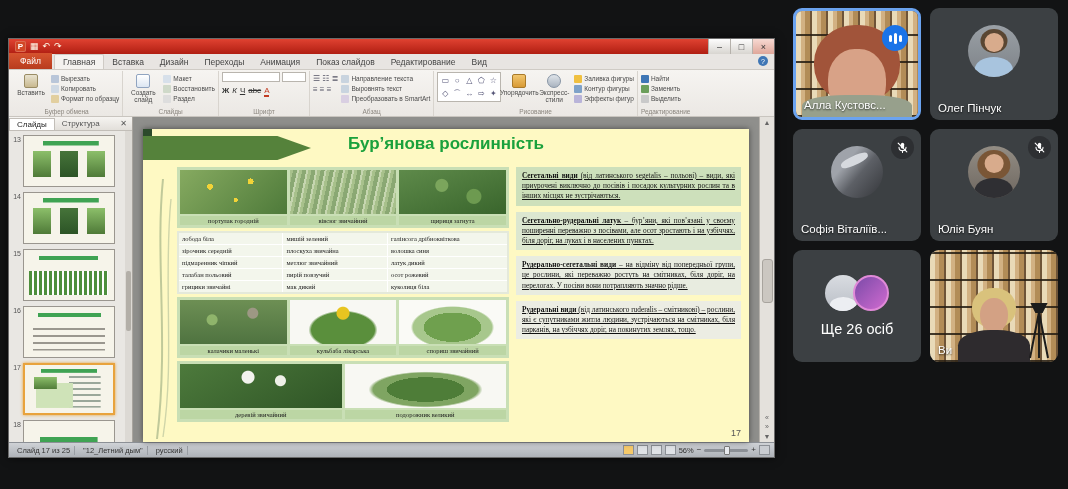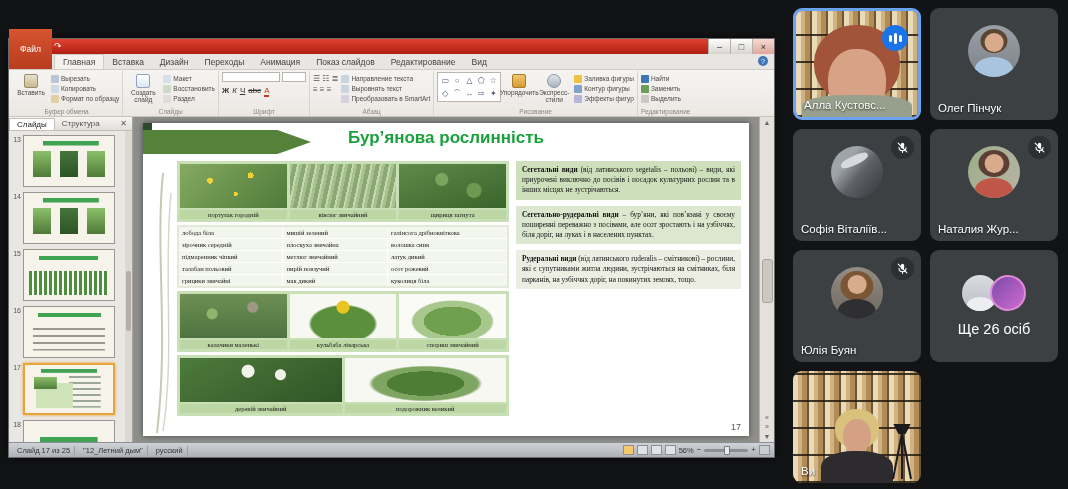--- a/index.html
+++ b/index.html
@@ -23,21 +23,21 @@
                 font-size:8.5px; pointer-events:none; }
   .winbtns { margin-left:auto; display:flex; height:100%; }
   .winbtns .wbtn { width:22px; height:100%; display:flex; align-items:center; justify-content:center;
                    font-size:9px; color:#333; background:linear-gradient(#fdfdfd,#d8d5d0);
                    border-left:1px solid #b5b1ab; }
   .winbtns .wbtn.close { background:linear-gradient(#f7d9d2,#dfa79a); }
 
   .ribbon-tabs { height:16px; background:#e8e5e2; display:flex; align-items:flex-end;
                  border-bottom:1px solid #cfcbc5; position:relative; }
   .rtab { font-size:8.5px; color:#444; padding:2px 8px 2px; }
-  .rtab.file { background:linear-gradient(#d6542f,#b83c1e); color:#fff; padding:20px 11px;
+  .rtab.file { background:linear-gradient(#d6542f,#b83c1e); color:#fff; padding:8px 11px;
                margin-right:2px; height:100%; display:flex; align-items:center; }
   .rtab.active { background:#f4f2ef; border:1px solid #cfcbc5; border-bottom:none;
                  border-radius:2px 2px 0 0; }
   .help-circle { position:absolute; right:6px; top:2px; width:10px; height:10px; border-radius:50%;
                  background:#3f76b5; color:#fff; font-size:7px; display:flex; align-items:center;
                  justify-content:center; }
 
   .ribbon-body { height:47px; background:linear-gradient(#f6f4f1,#ebe8e4); display:flex;
                  border-bottom:1px solid #c9c5bf; padding:1px 2px 0; }
   .rgroup { display:flex; flex-direction:column; border-right:1px solid #d8d4ce; padding:1px 3px 0; }
@@ -104,23 +104,23 @@
   .slide-area { flex:1; position:relative; background:#8f8f8c; padding:6px 10px; min-width:0; }
   .v-scroll { width:15px; background:#e4e1dc; border-left:1px solid #b5b1ab; display:flex;
               flex-direction:column; align-items:center; font-size:7px; color:#666; }
   .v-scroll .arr { padding:2px 0; }
   .v-scroll .track { flex:1; width:100%; position:relative; }
   .v-scroll .vthumb { position:absolute; top:46%; left:2px; width:11px; height:44px;
                       background:#cbc7c1; border:1px solid #a8a49e; border-radius:3px; }
   .v-scroll .chev { padding:1px 0; }
 
   
-  .slide { position:relative; width:100%; height:100%; background:#ffffff;
+  .slide { position:relative; width:100%; height:100%; background:#fef9c3;
            box-shadow:0 0 6px rgba(0,0,0,.5); overflow:hidden;
-           font-family:"Liberation Serif", serif; }
+           font-family:"Liberation Serif", serif;margin-top:6px; }
   .deco-stems { position:absolute; left:6px; top:50px; opacity:.55; }
   .slide-title-band { position:relative; height:34px; }
   .title-arrow { position:absolute; left:0; top:7px; width:168px; height:24px; background:#55823b;
                  clip-path:polygon(0 0,80% 0,100% 50%,80% 100%,0 100%); }
   .title-corner { position:absolute; left:0; top:0; width:9px; height:13px; background:#2c4a2b; }
   .slide-title { position:absolute; left:0; right:0; top:5px; text-align:center; color:#1aa13c;
                  font-family:"Liberation Sans", sans-serif; font-weight:bold; font-size:17px; }
   .slide-body { position:absolute; left:34px; right:8px; top:38px; bottom:14px; display:flex; gap:7px; }
   .weed-left { width:332px; display:flex; flex-direction:column; gap:3px; }
   .photo-band { background:#c9dfb5; padding:3px; display:flex; gap:3px; }
@@ -144,21 +144,21 @@
                linear-gradient(#6d8f54,#4f7340); }
   .ph-dandelion { background:radial-gradient(circle at 50% 30%,#e8c520 0 6px,transparent 7px),
                   radial-gradient(ellipse at 50% 68%,#5a8f3c 0 42%,transparent 46%), #f8f8f3; }
   .ph-knotgrass { background:radial-gradient(ellipse at 50% 62%,#6fa04e 0 38%,#a7c78c 38% 52%,transparent 55%), #fafaf6; }
   .ph-yarrow { background:radial-gradient(circle at 42% 30%,#f3f3ee 0 6px,transparent 7px),
                radial-gradient(circle at 62% 38%,#eef0e8 0 5px,transparent 6px),
                linear-gradient(150deg,#4d7a3c,#2f5526); }
   .ph-plantain { background:radial-gradient(ellipse at 50% 58%,#4e7d38 0 34%,#7fa562 34% 46%,transparent 50%), #f8f8f3; }
 
   .weed-right { flex:1; display:flex; flex-direction:column; gap:6px; }
-  .defblock { padding:4px 6px; font-size:7.3px; line-height:1.4; color:#111; text-align:justify; }
+  .defblock { padding:4px 6px; font-size:7.3px; line-height:1.4; color:#111; text-align:justify;text-decoration:underline; }
   .defblock .lead { font-weight:bold; }
   .db1 { background:#cde0bb; }
   .db2 { background:#dce7d0; }
   .db3 { background:#e8ece0; }
   .db4 { background:#ecede3; }
   .slide-num { position:absolute; right:8px; bottom:4px; font-size:9px; color:#555;
                font-family:"Liberation Sans", sans-serif; }
 
   .statusbar { height:15px; background:linear-gradient(#cfd2d6,#aeb2b8); border-top:1px solid #8c9096;
                display:flex; align-items:center; font-size:7.5px; color:#333; padding:0 4px; gap:4px; }
@@ -536,21 +536,24 @@
                   <div class="pcap">подорожник великий</div>
                 </div>
               </div>
             </div>
 
             <div class="weed-right">
               <div class="defblock db1">
                 <span class="lead">Сегетальні види</span><span> (від латинського segetalis – польові) – види, які приурочені виключно до посівів і посадок культурних рослин та в інших місцях не зустрічаються.</span>
               </div>
               <div class="defblock db2">
-                <span class="lead">Сегетально-рудеральні види</span><span> – бур’яни, які пов’язані у своєму поширенні переважно з посівами, але осот зростають і на узбіччях, біля доріг, на луках і в населених пунктах.</span>
+                <span class="lead">Сегетально-рудеральні латук</span><span> – бур’яни, які пов’язані у своєму поширенні переважно з посівами, але осот зростають і на узбіччях, біля доріг, на луках і в населених пунктах.</span>
+              </div>
+              <div class="defblock db3">
+                <span class="lead">Рудерально-сегетальні види</span><span> – на відміну від попередньої групи, це рослини, які переважно ростуть на смітниках, біля доріг, на перелогах. У посіви вони потрапляють значно рідше.</span>
               </div>
               <div class="defblock db4">
                 <span class="lead">Рудеральні види</span><span> (від латинського ruderalis – смітникові) – рослини, які є супутниками житла людини, зустрічаються на смітниках, біля парканів, на узбіччях доріг, на покинутих землях, тощо.</span>
               </div>
             </div>
           </div>
 
           <div class="slide-num">17</div>
         </div>
       </div>
@@ -621,38 +624,20 @@
               <rect x="9" y="3" width="6" height="11" rx="3" fill="#fff" stroke="none"></rect>
               <path d="M5.5 11.5a6.5 6.5 0 0 0 13 0"></path>
               <path d="M12 18v3"></path>
               <path d="M4 4l16 16"></path>
             </g>
           </svg>
       </div>
       <span class="pname">Софія Віталіїв...</span>
     </div>
 
-    <div class="tile">
-      <div class="avatar av-natalia">
-        <div class="hair" style="background:#5b3f35; width:60%; height:52%;"></div>
-          <div class="head"></div>
-        <div class="torso" style="background:#c05648;"></div>
-      </div>
-      <div class="mic-off">
-        <svg width="13" height="13" viewBox="0 0 24 24">
-            <g fill="none" stroke="#fff" stroke-width="2" stroke-linecap="round">
-              <rect x="9" y="3" width="6" height="11" rx="3" fill="#fff" stroke="none"></rect>
-              <path d="M5.5 11.5a6.5 6.5 0 0 0 13 0"></path>
-              <path d="M12 18v3"></path>
-              <path d="M4 4l16 16"></path>
-            </g>
-          </svg>
-      </div>
-      <span class="pname">Наталия Жур...</span>
-    </div>
 
     <div class="tile">
       <div class="avatar av-yulia">
         <div class="hair" style="background:#7a5636; width:64%; height:58%;"></div>
           <div class="head"></div>
         <div class="torso" style="background:#2f2f33;"></div>
       </div>
       <div class="mic-off">
         <svg width="13" height="13" viewBox="0 0 24 24">
             <g fill="none" stroke="#fff" stroke-width="2" stroke-linecap="round">

